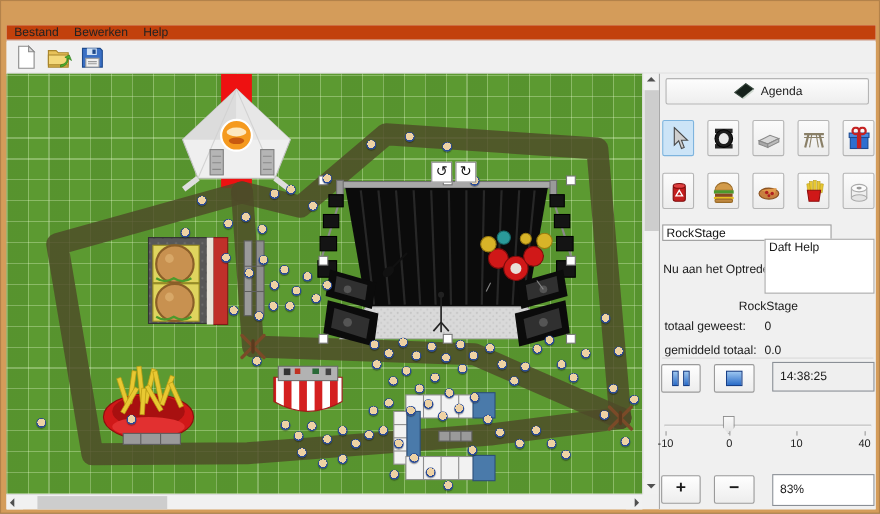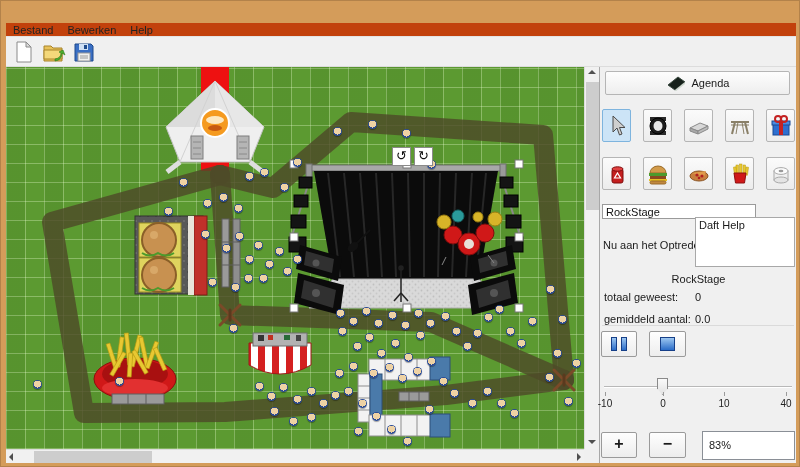--- a/index.html
+++ b/index.html
@@ -532,27 +532,28 @@
       </div>
 
       <input class="txt" style="left: 2px; top: 137px; width: 154px; height: 15px;" value="RockStage">
 
       <div class="lbl" style="left:3px;top:172px">Nu aan het Optreden:</div>
       <div class="listbox"><span>Daft Help</span></div>
 
       <div class="lbl" style="left:0;top:206px;width:197px;text-align:center">RockStage</div>
       <div class="lbl" style="left:4px;top:224px">totaal geweest:</div>
       <div class="lbl" style="left:95px;top:224px">0</div>
-      <div class="lbl" style="left:4px;top:246px">gemiddeld aantal:</div>
+      <div class="lbl" style="left:4px;top:246px">gemiddeld totaal:</div>
       <div class="lbl" style="left:95px;top:246px">0.0</div>
 
       <div class="sep"></div>
 
       <div class="pbtn" style="left:1px;top:264px;width:36px"><span class="bluebar"></span><span class="bluebar"></span></div>
       <div class="pbtn" style="left:49px;top:264px;width:37px"><span class="bluesq"></span></div>
+      <div class="timebox">14:38:25</div>
 
       <div class="slider-track"></div>
       <div class="slider-thumb" style="left:57px"></div>
       <div id="ticks">
           <div class="tickmark" style="left: 5px;"></div>
           <div class="ticklbl" style="left: 5px;">-10</div>
           <div class="tickmark" style="left: 63px;"></div>
           <div class="ticklbl" style="left: 63px;">0</div>
           <div class="tickmark" style="left: 124px;"></div>
           <div class="ticklbl" style="left: 124px;">10</div>

